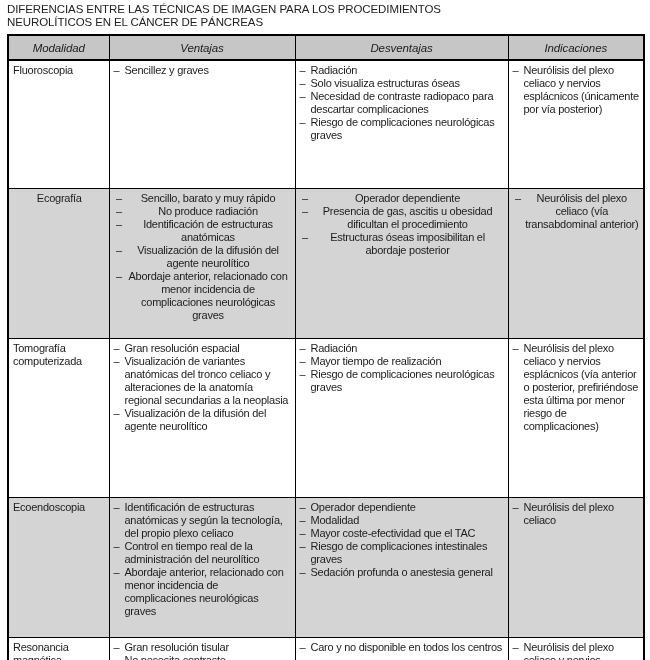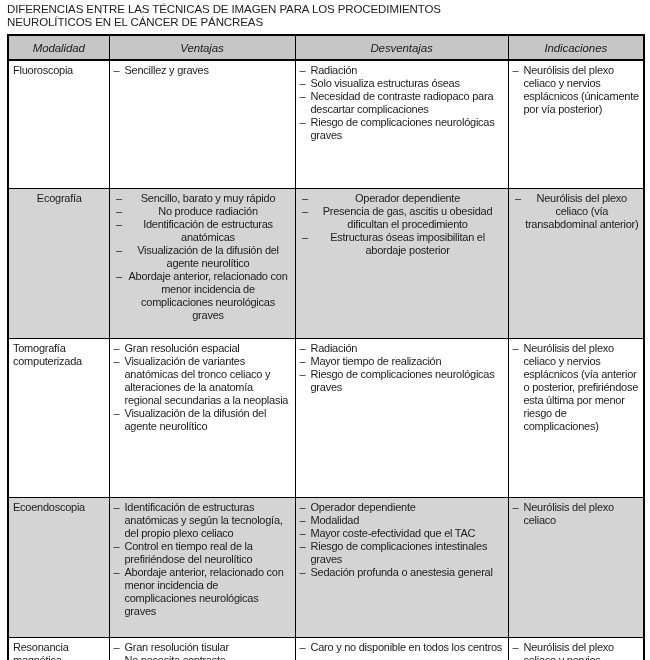--- a/index.html
+++ b/index.html
@@ -228,21 +228,21 @@
         </tr>
         <tr>
           <td class="mod-cell">Ecoendoscopia</td>
           <td>
             <div class="bullet">
               <span class="dash">–</span>
               <span class="btxt">Identificación de estructuras anatómicas y según la tecnología, del propio plexo celiaco</span>
             </div>
             <div class="bullet">
               <span class="dash">–</span>
-              <span class="btxt">Control en tiempo real de la prefiriéndose del neurolítico</span>
+              <span class="btxt">Control en tiempo real de la administración del neurolítico</span>
             </div>
             <div class="bullet">
               <span class="dash">–</span>
               <span class="btxt">Abordaje anterior, relacionado con menor incidencia de complicaciones neurológicas graves</span>
             </div>
           </td>
           <td>
             <div class="bullet">
               <span class="dash">–</span>
               <span class="btxt">Operador dependiente</span>

